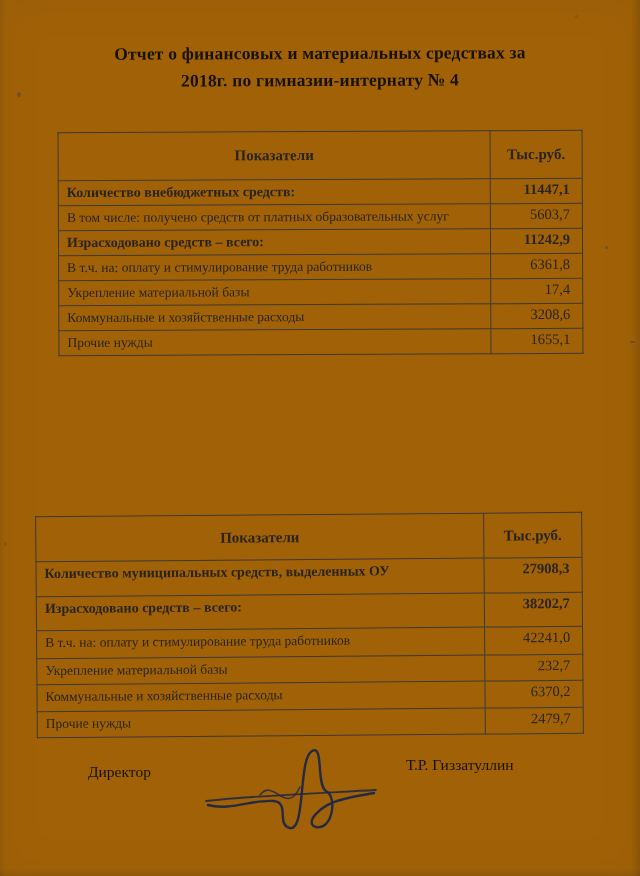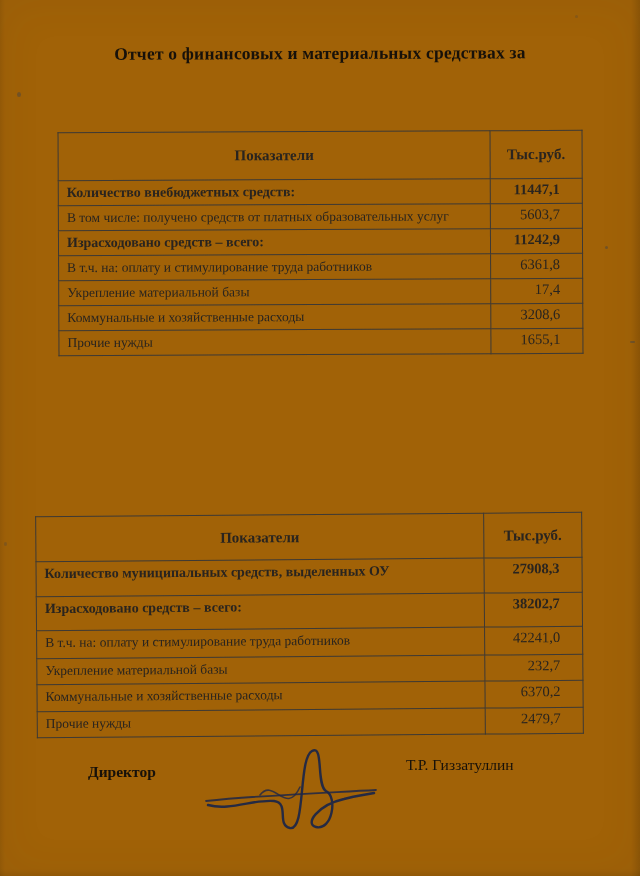--- a/index.html
+++ b/index.html
@@ -24,34 +24,34 @@
   .title {
     position:absolute; top:40px; left:58px; width:524px;
     text-align:center; font-weight:bold; font-size:17.5px; line-height:1.55;
     color:#17110a; transform:rotate(-0.2deg); letter-spacing:0.2px;
   }
 
   table { border-collapse:collapse; position:absolute; background:transparent; table-layout:fixed; }
   td, th { border:1.2px solid #3d3935; color:#29241f; overflow:hidden; }
   th { font-size:15px; font-weight:bold; text-align:center; vertical-align:middle; }
   td.lbl { font-size:13.5px; text-align:left; vertical-align:top; padding:4px 4px 2px 8px; }
-  td.val { font-size:14.5px; text-align:right; vertical-align:top; padding:2px 22px 0 0; }
+  td.val { font-size:14.5px; text-align:right; vertical-align:top; padding:2px 12px 0 0; }
   tr.bold td { font-weight:bold; font-size:14px; }
   tr.bold td.val { font-size:14.5px; }
 
   .t1 { left:58px; top:131px; width:524px; transform:rotate(-0.25deg); }
   .t1 tr.hdr { height:48px; }
   .t1 tr.r { height:25px; }
 
   .t2 { left:36px; top:514px; width:546px; transform:rotate(-0.45deg); }
   .t2 tr.hdr { height:45px; }
 
   .footer-label {
     position:absolute; left:88px; top:763px;
-    font-weight:bold; font-size:15.5px; color:#17110a;
+    font-weight:normal; font-size:15.5px; color:#17110a;
   }
   .footer-name {
     position:absolute; left:406px; top:756px;
     font-weight:normal; font-size:15.5px; color:#17110a;
   }
 
   .stamp { position:absolute; left:122px; top:737px; width:132px; height:124px; opacity:0.92; }
   .signature { position:absolute; left:202px; top:733px; width:180px; height:122px; }
 
   .speck { position:absolute; background:#4c473f; border-radius:50%; opacity:0.55; }
@@ -61,20 +61,21 @@
   .sp4 { left:575px; top:15px; width:3px; height:3px; opacity:0.3; }
   .sp5 { left:4px; top:542px; width:3px; height:4px; opacity:0.35; }
 </style>
 </head>
 <body>
 
 <div class="page">
 
   <div class="title">
     <span>Отчет о финансовых и материальных средствах за</span><br>
+    <span>2018г. по гимназии-интернату № 4</span>
   </div>
 
   <table class="t1">
     <colgroup>
         <col style="width:432px">
         <col style="width:92px">
       </colgroup>
     <tbody>
         <tr class="hdr">
       <th>Показатели</th>

